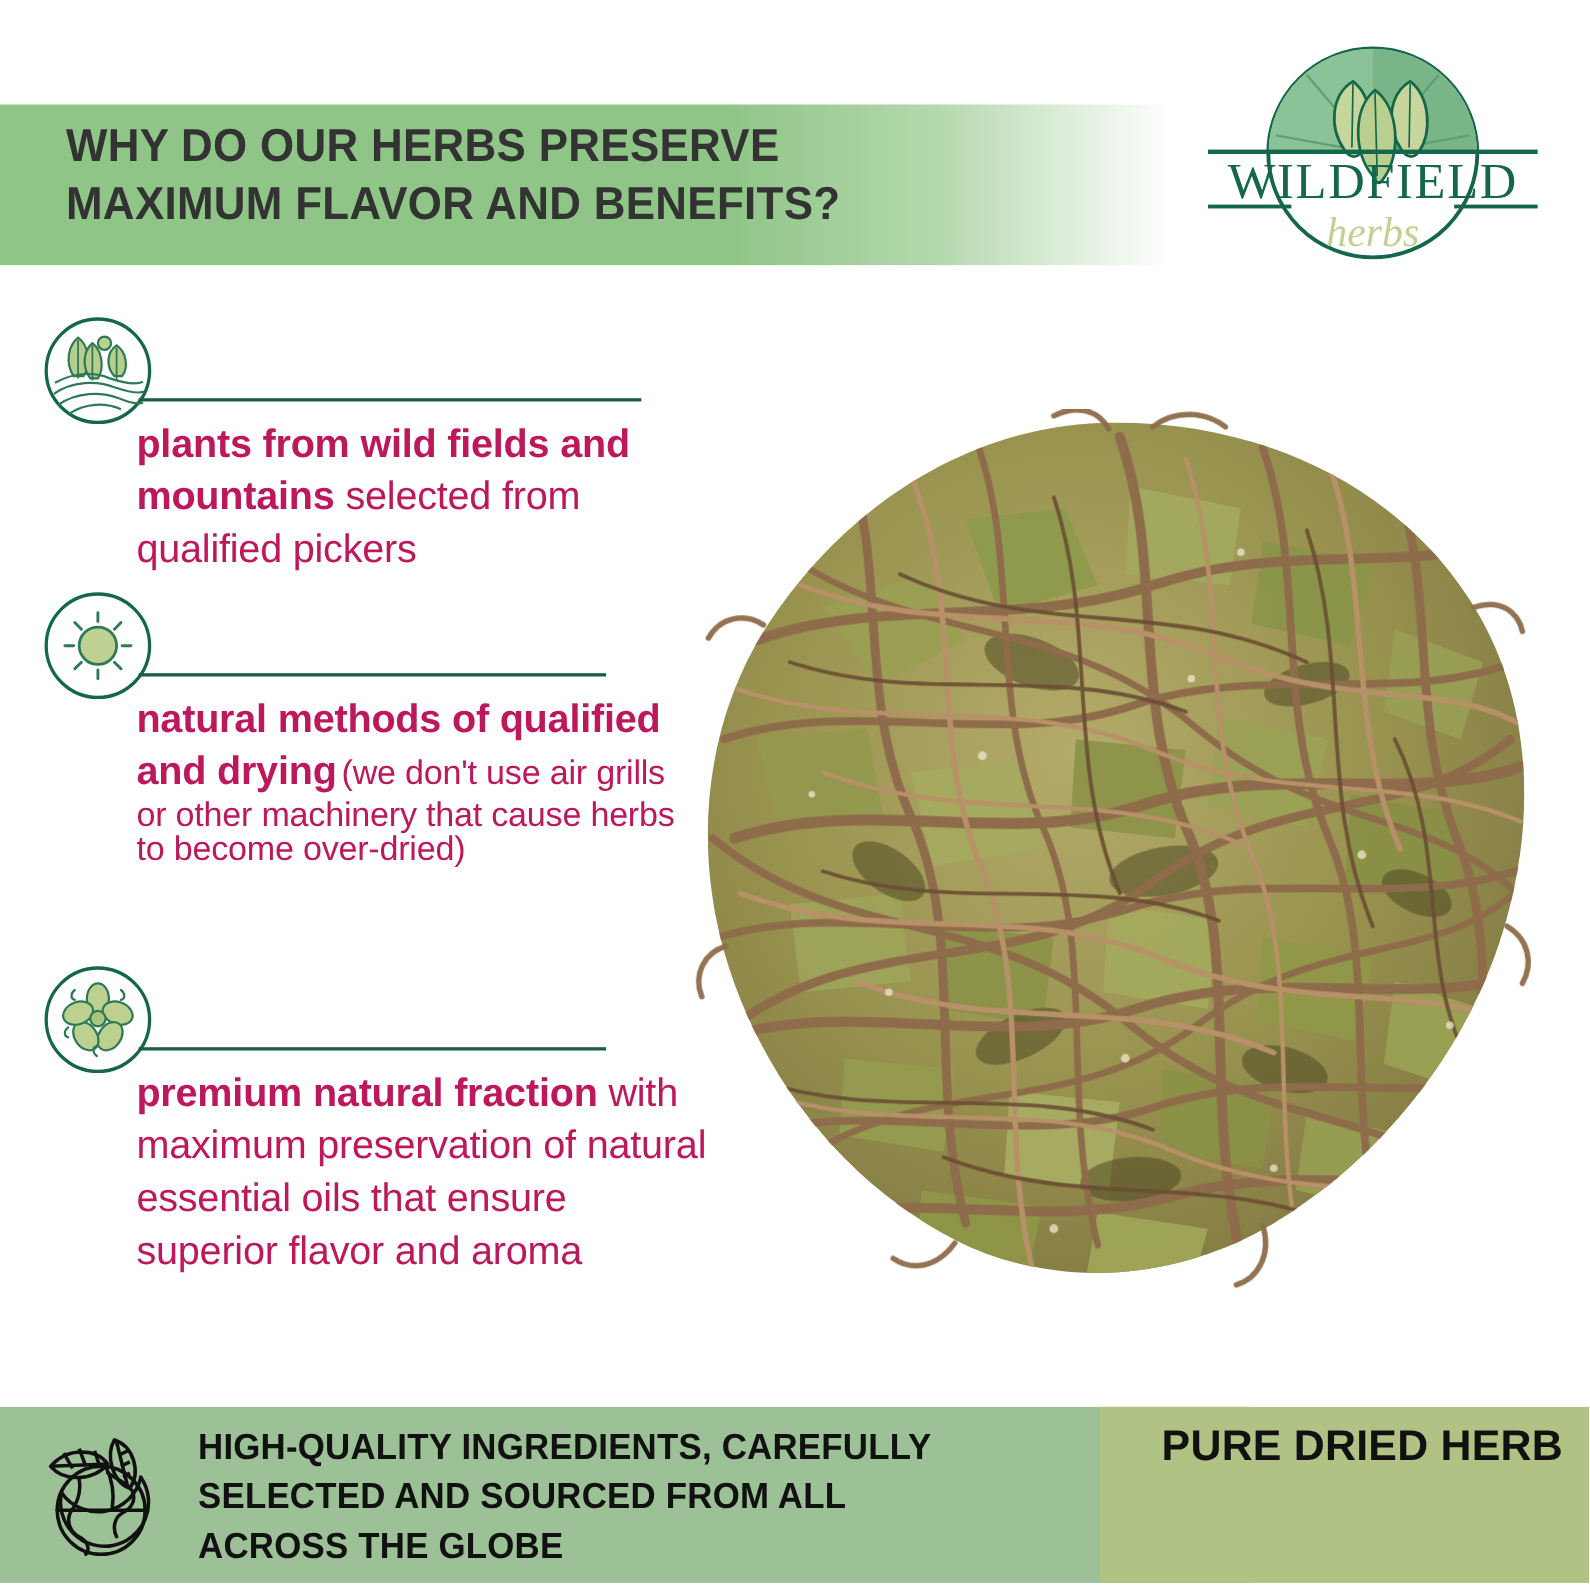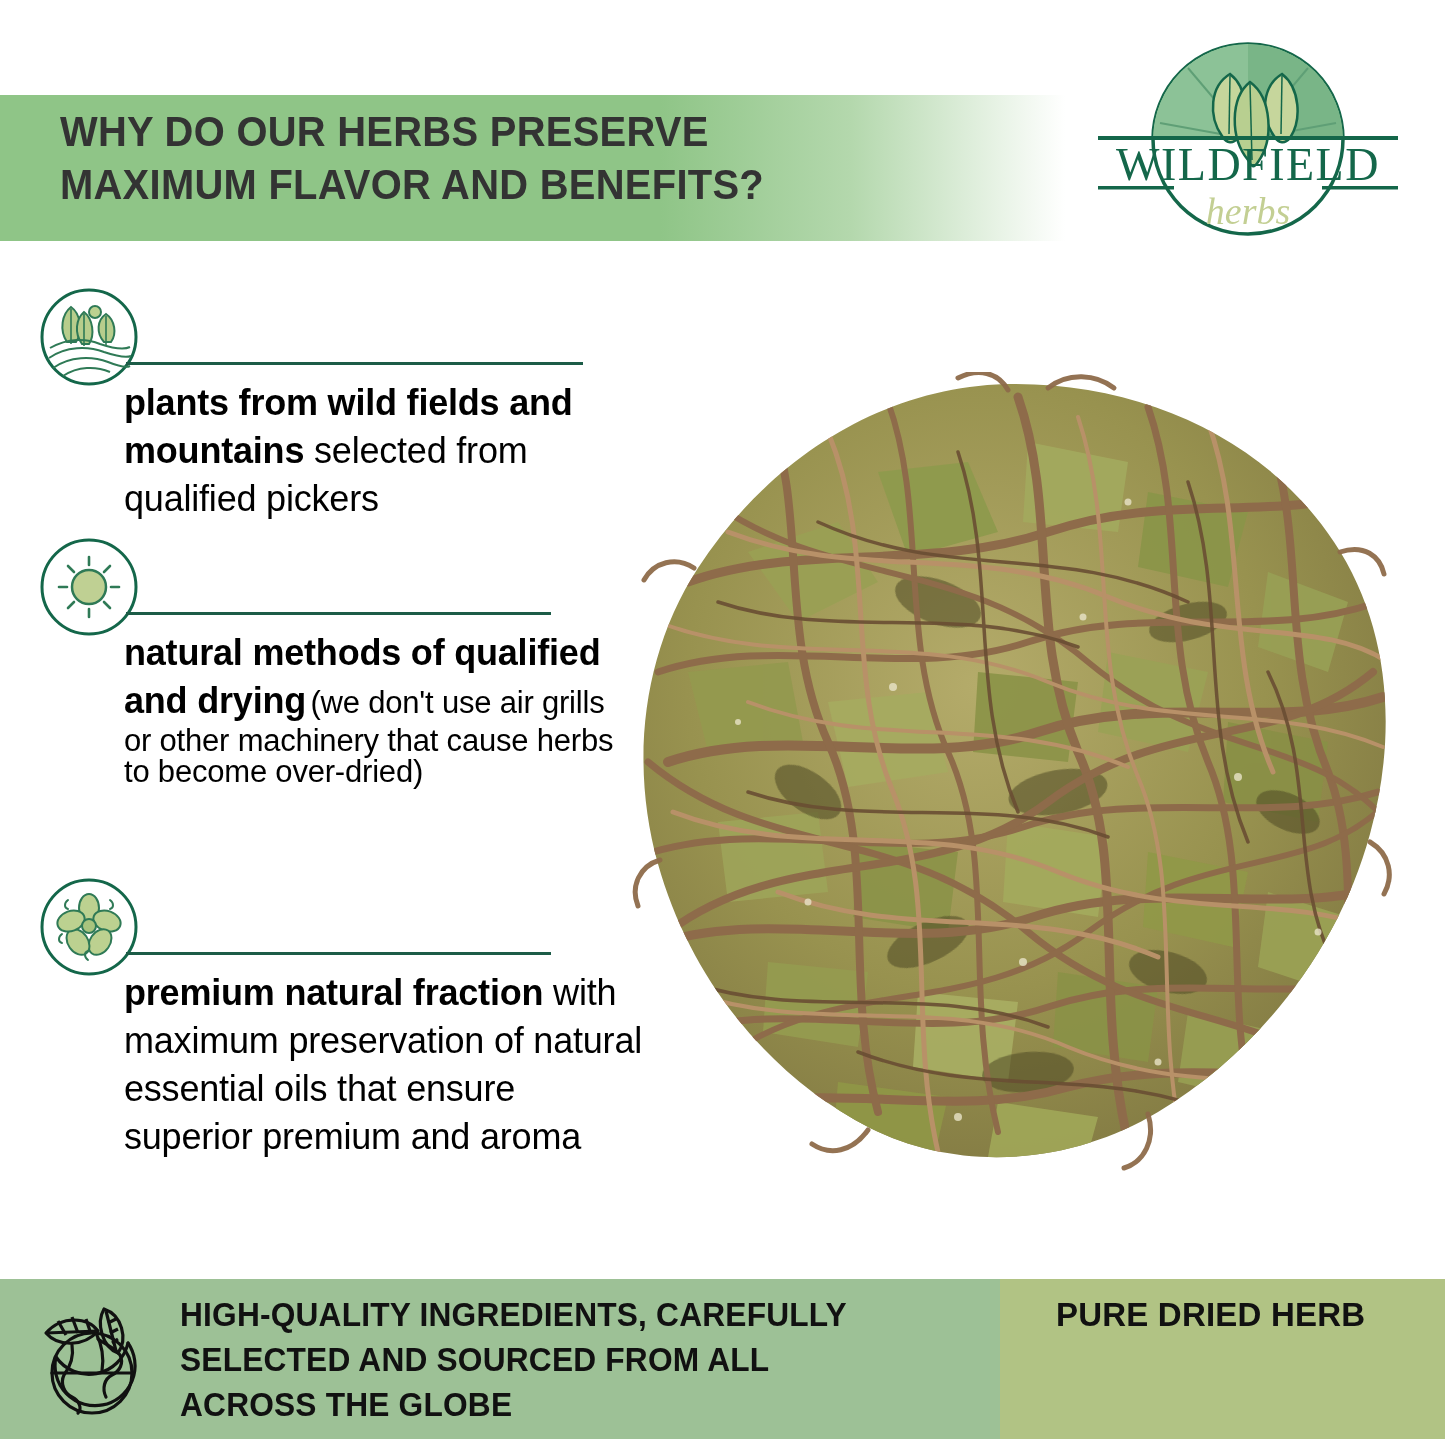--- a/index.html
+++ b/index.html
@@ -37,21 +37,21 @@
   .feature{position:absolute;left:0;}
   .feature .icon-circle{
     position:absolute;left:38px;top:0;width:102px;height:102px;
   }
   .feature .icon-circle svg{display:block;width:102px;height:102px;}
   .feature .rule{
     position:absolute;left:126px;height:3px;background:#1c5c47;
   }
   .feature .body{
     position:absolute;left:124px;
-    color:#000000;
+    color:#be185d;
   }
   .txt-lg{
     font-size:36px;line-height:48px;font-weight:400;letter-spacing:-0.2px;
   }
   .txt-lg b{font-weight:700;}
   .txt-sm{
     font-size:31px;line-height:31px;font-weight:400;letter-spacing:-0.2px;
   }
 
   
@@ -89,21 +89,21 @@
     text-transform:uppercase;
     color:#111111;
   }
   #banner-left .btext{
     left:180px;top:13px;width:780px;
     font-size:33px;line-height:45px;letter-spacing:0.2px;
     transform:scaleX(0.96);transform-origin:left top;
   }
   #banner-right .btext{
     left:56px;top:13px;width:380px;
-    font-size:33px;line-height:45px;letter-spacing:0.2px;
+    font-size:39px;line-height:45px;letter-spacing:0.2px;
   }
   .btext .ln{display:block;white-space:nowrap;}
 </style>
 </head>
 <body>
 
 <div class="page">
 
   <div class="header-band"></div>
   <div class="header-title">
@@ -209,21 +209,21 @@
         <circle cx="51" cy="50" r="7" fill="#a8c47e" stroke="#2f7a56" stroke-width="2"></circle>
         <g stroke="#2f7a56" stroke-width="2" fill="none" stroke-linecap="round">
           <path d="M30 24 C26 27 26 32 30 33"></path>
           <path d="M72 24 C76 27 76 32 72 33"></path>
           <path d="M24 58 C20 61 20 66 24 67"></path>
           <path d="M50 84 C46 81 46 76 50 75"></path>
         </g>
       </svg>
     </div>
     <div class="rule"></div>
-    <div class="body txt-lg"><b>premium natural fraction</b><span class="inline-wrap"> with maximum preservation of natural essential oils that ensure superior premium and aroma</span></div>
+    <div class="body txt-lg"><b>premium natural fraction</b><span class="inline-wrap"> with maximum preservation of natural essential oils that ensure superior flavor and aroma</span></div>
   </div>
 
   <div class="herb">
     <svg viewBox="0 0 772 822" xmlns="http://www.w3.org/2000/svg">
       <defs>
         <clipPath id="pileClip">
           <path d="M386 12
                    C520 12 640 70 706 170
                    C762 254 770 360 742 462
                    C712 572 636 676 530 740

